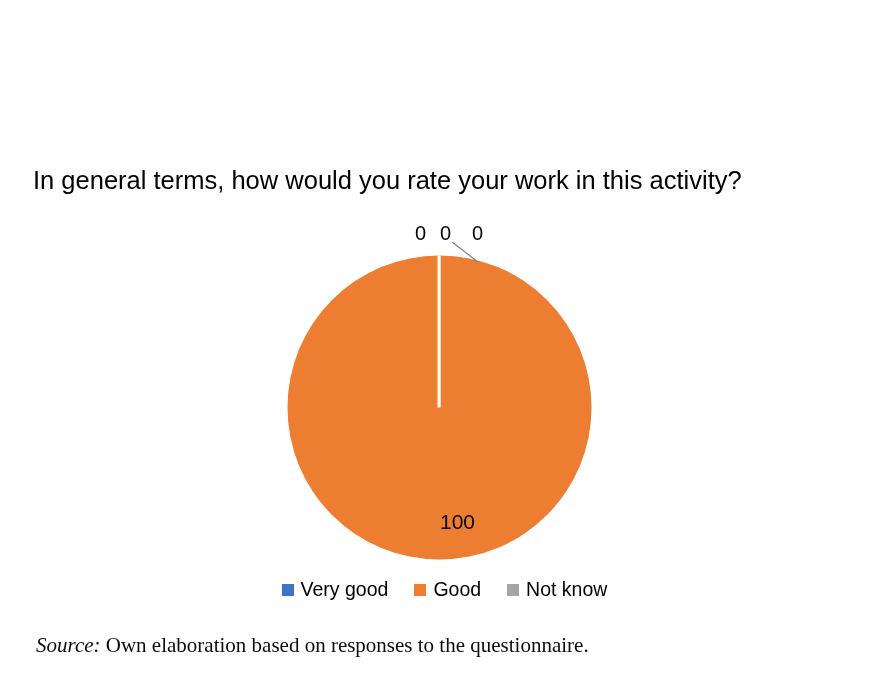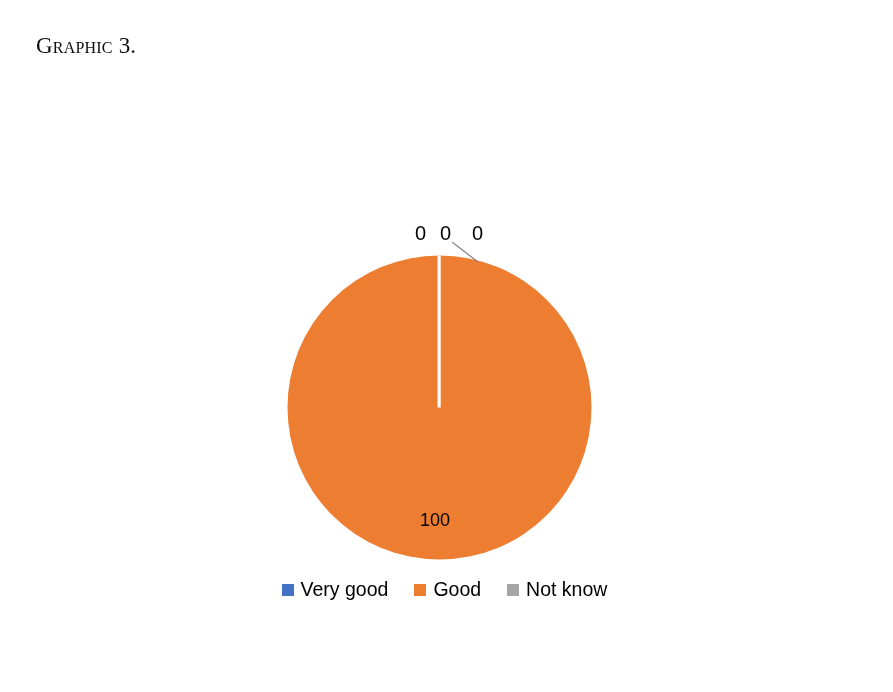--- a/index.html
+++ b/index.html
@@ -72,21 +72,21 @@
   .lbl {
     position: absolute;
     font-family: "Liberation Sans", sans-serif;
     font-size: 20px;
     color: #000000;
     white-space: nowrap;
   }
   .lbl-zero-1 { left: 415px; top: 0px; }
   .lbl-zero-2 { left: 440px; top: 0px; }
   .lbl-zero-3 { left: 472px; top: 0px; }
-  .lbl-hundred { left: 420px; top: 288px; font-size: 18px; }
+  .lbl-hundred { left: 440px; top: 288px; font-size: 21px; }
 
   
   .leader {
     position: absolute;
     left: 452px;
     top: 20px;
     width: 30px;
     height: 24px;
   }
 
@@ -126,23 +126,23 @@
     color: #0d0d0d;
   }
   .source em { font-style: italic; }
 </style>
 </head>
 <body>
 
 <div class="figure">
 
   <div class="caption">
-    <span class="caption-line">Graphic 3.</span>
   </div>
 
+  <div class="question">In general terms, how would you rate your work in this activity?</div>
 
   <div class="plot">
 
     <div class="pie-wrap">
       <svg class="pie-svg" width="305" height="305" viewBox="0 0 305 305">
 
         <circle cx="152.5" cy="152.5" r="152" fill="#ed7d31"></circle>
 
         <rect x="150.5" y="0.5" width="3.2" height="152" fill="#ffffff"></rect>
       </svg>
@@ -166,14 +166,17 @@
     <div class="legend-item">
       <span class="swatch" style="background:#ed7d31"></span>
       <span>Good</span>
     </div>
     <div class="legend-item">
       <span class="swatch" style="background:#a5a5a5"></span>
       <span>Not know</span>
     </div>
   </div>
 
+  <div class="source">
+    <em>Source:</em><span> Own elaboration based on responses to the questionnaire.</span>
+  </div>
 
 </div>
 
 </body></html>

